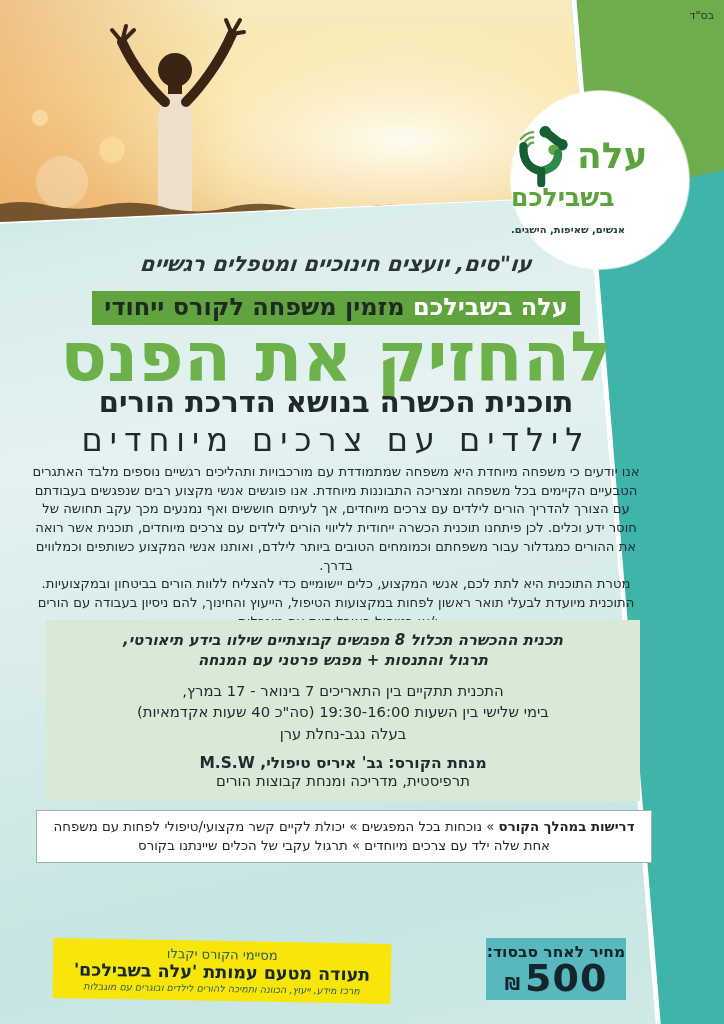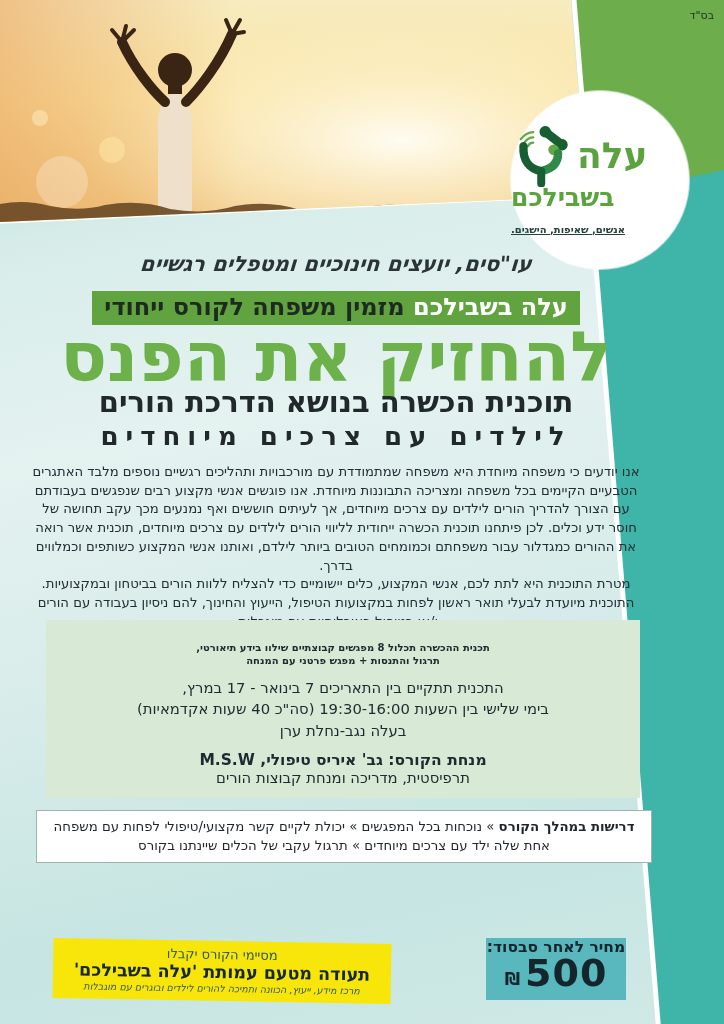--- a/index.html
+++ b/index.html
@@ -23,38 +23,38 @@
   .photo svg{display:block;}
   
   .bsd{position:absolute;top:9px;right:10px;color:#243428;font-size:11px;}
   
   .logo-circle{position:absolute;left:511px;top:91px;width:178px;height:178px;background:#fff;border-radius:50%;
         display:flex;flex-direction:column;align-items:flex-end;justify-content:center;text-align:center;direction:rtl;
         box-shadow:0 0 0 1px rgba(255,255,255,.6);}
   .logo-row{display:flex;align-items:center;gap:2px;direction:rtl;}
   .logo-word1{color:#5ba33e;font-weight:bold;font-size:36px;line-height:1;}
   .logo-word2{color:#5ba33e;font-weight:bold;font-size:25px;line-height:1.05;margin-top:-2px;}
-  .logo-tagline{color:#24413a;font-weight:bold;font-size:10px;margin-top:12px;text-decoration:underline;}
+  .logo-tagline{color:#24413a;font-weight:bold;font-size:10px;margin-top:12px;}
   
   .content{position:absolute;left:20px;top:0;width:632px;text-align:center;direction:rtl;color:#1f262b;}
   .audience{position:absolute;left:0;top:252px;width:100%;font-size:21px;font-style:italic;font-weight:bold;
         color:#2a3438;transform:skewX(-6deg);}
   .invite-bar{position:absolute;left:0;top:291px;width:100%;}
   .invite-bar .bar{display:inline-block;background:#61a33f;padding:3px 12px 5px 12px;font-size:24px;font-weight:bold;line-height:1.1;}
   .invite-brand{color:#ffffff;}
   .invite-rest{color:#1d2a21;}
   .main-title{position:absolute;left:0;top:318px;width:100%;font-size:69px;font-weight:bold;color:#6cb14a;line-height:1.15;}
   .subtitle1{position:absolute;left:0;top:385px;width:100%;font-size:29px;font-weight:bold;color:#20282c;}
-  .subtitle2{position:absolute;left:0;top:421px;width:100%;font-size:26px;font-weight:bold;color:#20282c;letter-spacing:7px;}
+  .subtitle2{position:absolute;left:0;top:421px;width:100%;font-size:32px;font-weight:normal;color:#20282c;letter-spacing:7px;}
   .body-text{position:absolute;left:8px;top:463px;width:616px;font-size:13.2px;line-height:1.42;color:#222e35;}
   .body-text p{margin:0;}
   
   .info-box{position:absolute;left:46px;top:620px;width:594px;background:#d8e9d5;direction:rtl;text-align:center;
         padding:11px 8px 12px 8px;box-sizing:border-box;color:#1e2a30;}
-  .info-head{font-size:10px;font-weight:bold;line-height:1.3;margin:10px;}
+  .info-head{font-size:15px;font-weight:bold;line-height:1.3;margin:0;font-style:italic;}
   .info-sched{font-size:14.8px;line-height:1.45;margin:10px 0 0 0;}
   .info-instr{font-size:15.5px;font-weight:bold;margin:10px 0 0 0;}
   .info-instr-sub{font-size:14.8px;margin:0;}
   
   .req-box{position:absolute;left:36px;top:810px;width:616px;background:#ffffff;border:1px solid #9fb3ae;
         box-sizing:border-box;direction:rtl;text-align:center;padding:6px 10px;color:#1f262b;font-size:13.3px;line-height:1.45;}
   .req-box p{margin:0;}
   .req-lead{font-weight:bold;}
   
   .contact-bar{position:absolute;left:36px;top:868px;width:616px;background:#7cb54a;box-sizing:border-box;
@@ -62,21 +62,21 @@
   .contact-line1{font-size:16px;direction:rtl;margin:0;color:#1b2a1e;}
   .contact-line2{font-size:24px;font-weight:bold;direction:ltr;margin:0;color:#16232b;}
   
   .cert-box{position:absolute;left:53px;top:941px;width:338px;background:#f8e60a;direction:rtl;text-align:center;
         padding:6px 8px 7px 8px;box-sizing:border-box;transform:rotate(1deg);color:#20313d;}
   .cert-line1{font-size:13px;margin:0;color:#2c5860;}
   .cert-line2{font-size:17.5px;font-weight:bold;margin:0;color:#15282f;}
   .cert-line3{font-size:9.6px;font-style:italic;margin:1px 0 0 0;color:#335a4f;}
   
   .price-box{position:absolute;left:486px;top:938px;width:140px;height:62px;background:#58b8be;direction:rtl;
-        text-align:center;box-sizing:border-box;color:#14252b;}
+        text-align:center;box-sizing:border-box;padding-top:5px;color:#14252b;}
   .price-label{font-size:15.5px;font-weight:bold;margin:0;}
   .price-amount-row{direction:ltr;display:flex;align-items:flex-end;justify-content:center;gap:5px;line-height:.9;}
   .price-currency{font-size:17px;font-weight:bold;padding-bottom:3px;}
   .price-amount{font-size:38px;font-weight:bold;letter-spacing:1px;}
 </style>
 </head>
 <body>
 
 <div class="page">
 

